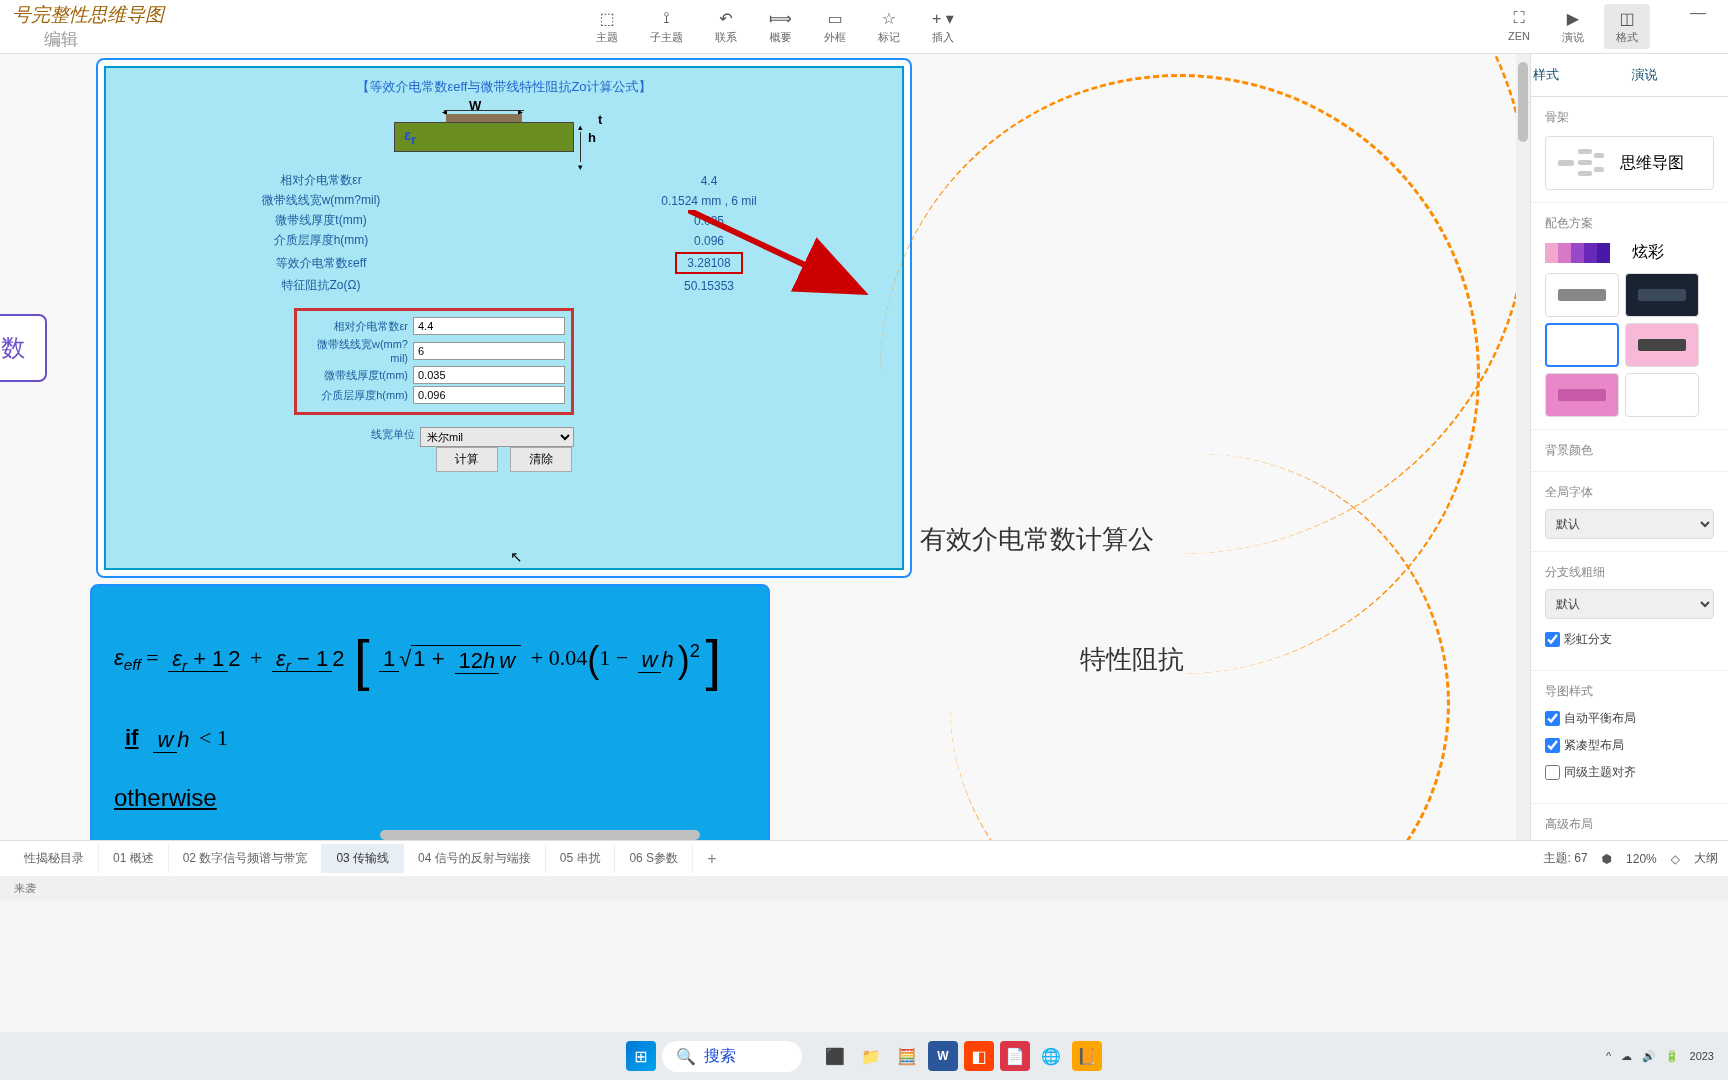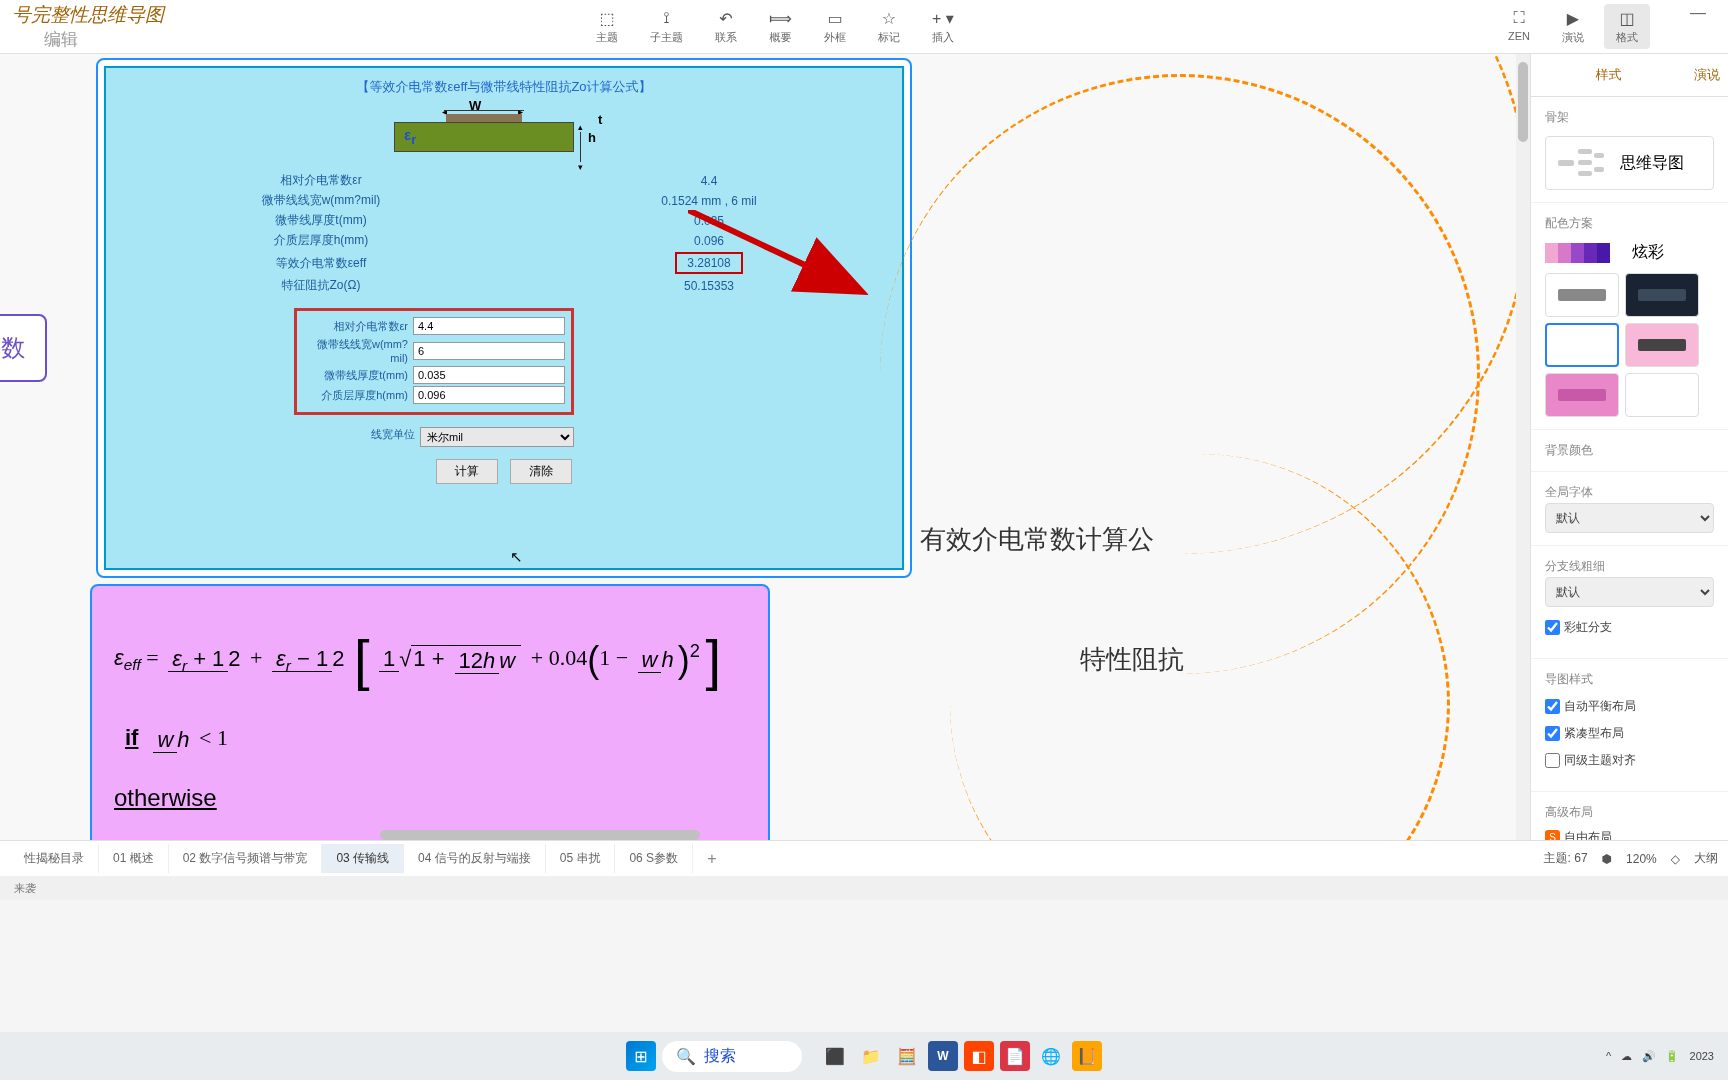--- a/index.html
+++ b/index.html
@@ -50,24 +50,24 @@
     .calc-value { flex: 1; text-align: center; color: #1e5a9e; font-size: 12px; }
     .highlighted { border: 2px solid #cc0000; display: inline-block; padding: 2px 10px; }
     .arrow-red { position: absolute; left: 590px; top: 150px; width: 190px; height: 90px; }
     
     .input-form { margin: 14px auto 0; width: 280px; border: 3px solid #cc3333; padding: 6px; position: relative; left: -70px; }
     .form-row { display: flex; margin-bottom: 2px; align-items: center; }
     .form-label { width: 120px; text-align: right; font-size: 11px; color: #1e5a9e; padding-right: 5px; }
     .form-input { flex: 1; border: 1px solid #999; padding: 2px 4px; font-size: 11px; background: #fff; }
     .form-row-outside { display: flex; margin: 12px 0 0 0; width: 280px; position: relative; left: -70px; margin-left: auto; margin-right: auto; padding-left: 6px; }
     .form-select { flex: 1; border: 1px solid #999; padding: 2px; font-size: 11px; background: #e8e8e8; }
-    .btn-row { text-align: center; margin-top: 12px; }
+    .btn-row { text-align: center; }
     .calc-btn { padding: 3px 18px; margin: 0 4px; font-size: 12px; background: #e8e8e8; border: 1px solid #aaa; cursor: pointer; }
     
-    .formula-card { position: absolute; left: 90px; top: 530px; width: 680px; border: 2px solid #1e90ff; border-radius: 8px; padding: 18px 22px; background: #f0abfc; }
+    .formula-card { position: absolute; left: 90px; top: 530px; width: 680px; border: 2px solid #1e90ff; border-radius: 8px; padding: 18px 22px; background: #0ea5e9; }
     .formula-img { font-family: "Times New Roman", serif; font-size: 22px; line-height: 2; }
     .frac { display: inline-block; text-align: center; vertical-align: middle; margin: 0 4px; }
     .frac-top { border-bottom: 1px solid #000; padding: 0 4px; }
     .sub { font-size: 0.7em; }
     .otherwise { text-decoration: underline; font-size: 24px; margin-top: 12px; }
     
     .orange-ring { position: absolute; border: 3px dashed #ff8c00; border-radius: 50%; }
     .ring1 { left: 830px; top: -200px; width: 700px; height: 700px; border-left: none; border-top: none; border-bottom: none; }
     .ring2 { left: 880px; top: 20px; width: 600px; height: 600px; border-left: none; border-bottom: none; }
     .ring3 { left: 950px; top: 400px; width: 500px; height: 500px; border-left: none; border-top: none; }
@@ -75,39 +75,39 @@
     .side-label { position: absolute; left: 920px; font-size: 26px; color: #333; }
     .sl1 { top: 468px; }
     .sl2 { top: 588px; left: 1080px; }
     
     .scrollbar-v { position: absolute; right: 0; top: 0; width: 14px; height: 100%; background: #f0f0f0; }
     .scroll-thumb-v { position: absolute; right: 2px; top: 8px; width: 10px; height: 80px; background: #c0c0c0; border-radius: 5px; }
     .scrollbar-h { position: absolute; bottom: 0; left: 380px; width: 320px; height: 10px; background: #c0c0c0; border-radius: 5px; }
     
     
     .panel-tabs { display: flex; border-bottom: 1px solid #e0e0e0; }
-    .panel-tab { flex: 1; text-align: right; padding: 12px 8px; font-size: 13px; color: #a16207; cursor: pointer; }
+    .panel-tab { flex: 1; text-align: left; padding: 12px 2px; font-size: 13px; color: #0c4a6e; cursor: pointer; }
     .panel-section { padding: 12px 14px; border-bottom: 1px solid #f0f0f0; }
     .panel-heading { font-size: 12px; color: #888; margin-bottom: 10px; }
     .skeleton-box { border: 1px solid #ddd; border-radius: 4px; padding: 12px; display: flex; align-items: center; gap: 14px; cursor: pointer; }
     .mini-tree { width: 48px; height: 28px; position: relative; }
     .mini-trunk { position: absolute; left: 0; top: 11px; width: 16px; height: 6px; background: #ccc; border-radius: 2px; }
     .mini-branch { position: absolute; width: 14px; height: 5px; background: #ccc; border-radius: 2px; }
     .color-row { display: flex; align-items: center; gap: 22px; margin-bottom: 10px; }
     .color-swatch { display: flex; }
     .cs { width: 13px; height: 20px; }
     .theme-grid { display: flex; flex-wrap: wrap; gap: 6px; }
     .theme-thumb { width: 74px; height: 44px; border: 1px solid #ddd; border-radius: 4px; display: flex; align-items: center; justify-content: center; cursor: pointer; }
     .theme-thumb.dark { background: #1a2332; }
     .theme-thumb.blue-sel { border: 2px solid #2680ff; }
     .theme-thumb.pink { background: #f8b8d8; }
     .theme-thumb.pink2 { background: #e888c8; }
     .theme-inner { width: 48px; height: 12px; background: #666; border-radius: 2px; font-size: 5px; color: #fff; text-align: center; line-height: 12px; }
     .prop-label { font-size: 12px; color: #888; flex: 1; }
-    .prop-select { width: 100%; padding: 6px; border: 1px solid #ddd; border-radius: 4px; font-size: 12px; color: #444; margin-top: 2px; }
+    .prop-select { width: 100%; padding: 6px; border: 1px solid #ddd; border-radius: 4px; font-size: 12px; color: #444; margin-top: 8px; }
     .check-row { display: flex; align-items: center; gap: 4px; font-size: 12px; color: #444; margin-bottom: 10px; }
     .check { width: 15px; height: 15px; accent-color: #2680ff; }
     
     
     .bottom-bar { height: 36px; background: #fff; border-top: 1px solid #e0e0e0; display: flex; align-items: center; padding: 0 10px; }
     .sheet-tab { padding: 6px 14px; font-size: 12px; color: #666; cursor: pointer; border-right: 1px solid #eee; }
     .sheet-tab.active { background: #e8eef5; color: #333; }
     .add-tab { padding: 6px 14px; font-size: 16px; color: #888; cursor: pointer; }
     .bottom-right { margin-left: auto; display: flex; align-items: center; gap: 14px; font-size: 12px; color: #555; }
     

